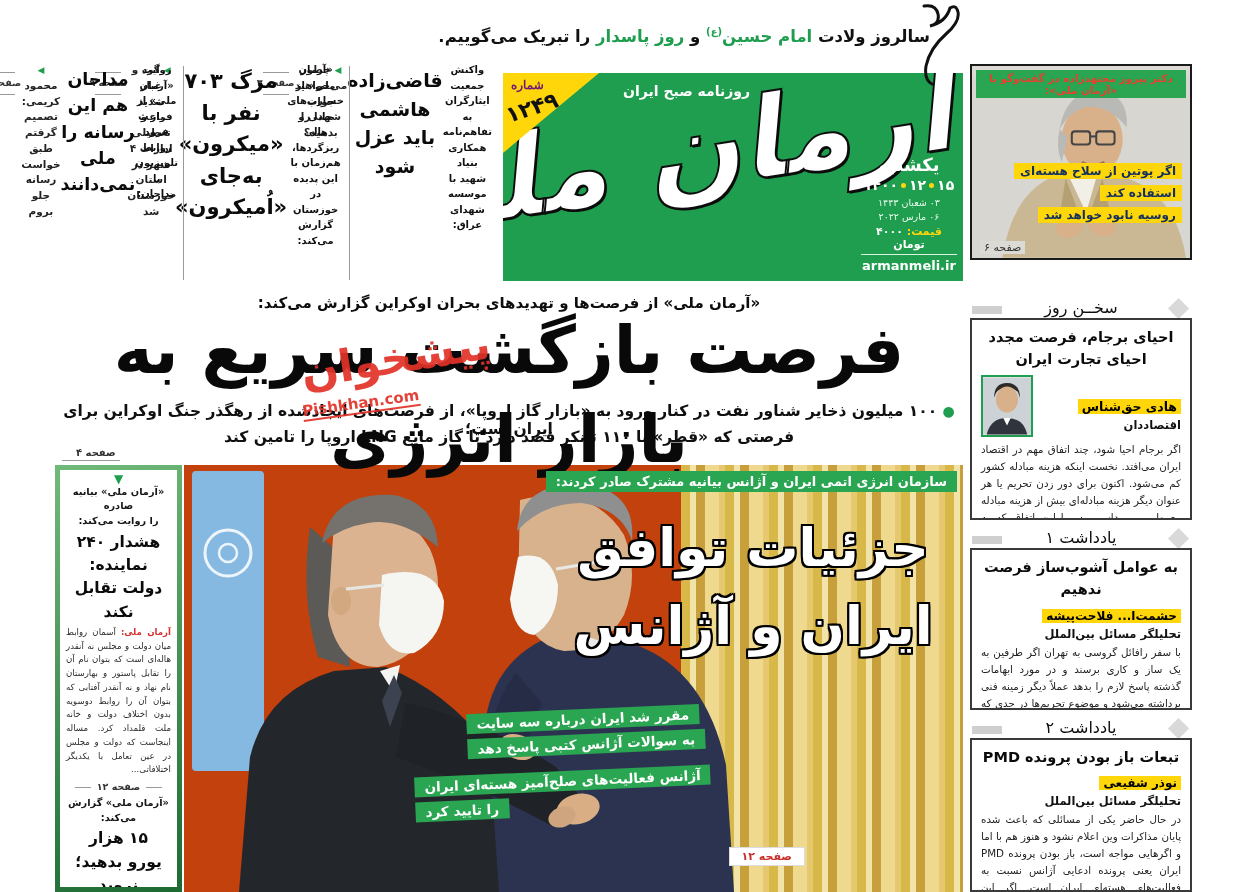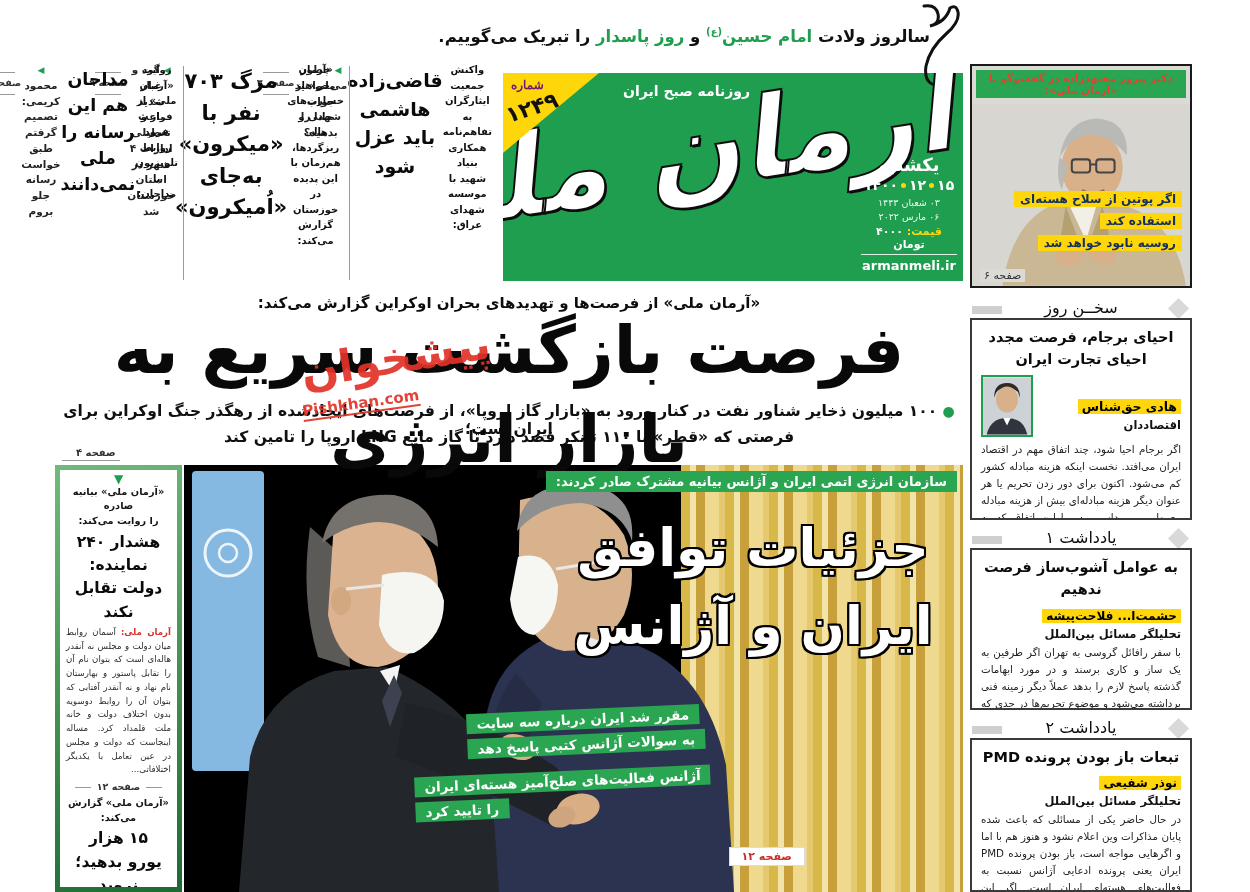--- a/index.html
+++ b/index.html
@@ -34,40 +34,40 @@
   .tcol .title { font-size:19px; font-weight:bold; text-align:center; line-height:1.5; color:#0b0b0b; margin:4px 0; }
   .tcol .sub { font-size:10.5px; font-weight:bold; text-align:center; line-height:1.5; color:#222; margin-bottom:4px; }
   .tcol .arrow { color:#1f9e4f; font-size:9px; }
   .tcol .body { font-size:8.8px; text-align:justify; line-height:1.62; color:#2b2b2b; flex:1; overflow:hidden; }
   .lead-red { color:#d6322e; font-weight:bold; }
   .pglabel { font-size:9.5px; font-weight:bold; color:#333; text-align:center; margin-top:4px; }
   .pglabel::before,.pglabel::after { content:""; display:inline-block; width:26px; height:1px; background:#999; vertical-align:middle; margin:0 6px; }
   .vdiv { position:absolute; top:66px; height:214px; width:1px; background:#9a9a9a; }
 
   
-  .interview { position:absolute; top:64px; right:58px; width:222px; height:224px; border:2px solid #1a1a1a; background:#dcdad5; overflow:hidden; }
+  .interview { position:absolute; top:64px; right:58px; width:222px; height:196px; border:2px solid #1a1a1a; background:#dcdad5; overflow:hidden; }
   .interview .kstrip { position:absolute; top:4px; left:4px; right:4px; background:#2aa551; color:#e8402f; font-size:10.5px; font-weight:bold; text-align:center; padding:2px 2px; z-index:3; }
   .interview .ititle { position:absolute; top:26px; right:8px; text-align:right; font-size:26px; font-weight:bold; color:#1c2a5e; line-height:1.35; z-index:3; }
   .interview .quote { position:absolute; bottom:32px; right:8px; text-align:right; z-index:3; }
   .interview .quote span { display:inline-block; background:#ffd60a; color:#13305e; font-size:12px; font-weight:bold; padding:1px 6px; margin-bottom:3px; }
   .interview .ipage { position:absolute; bottom:4px; left:8px; font-size:11px; color:#333; z-index:3; background:#dcdad5; padding:0 4px; }
   .interview svg { position:absolute; bottom:0; left:0; z-index:1; }
 
   
   .lead-kicker { position:absolute; top:294px; left:55px; width:908px; text-align:center; font-size:15px; font-weight:bold; color:#0d0d0d; }
   .lead-headline { position:absolute; top:306px; left:55px; width:908px; text-align:center; font-size:66px; font-weight:bold; color:#090909; letter-spacing:-1px; line-height:1.35; z-index:2; }
   .wm-fa { position:absolute; left:300px; top:332px; color:#e23328; font-size:44px; font-weight:bold; transform:rotate(-9deg); opacity:.92; z-index:4; }
   .wm-en { position:absolute; left:302px; top:394px; color:#e23328; font-size:15px; font-weight:bold; transform:rotate(-8deg); opacity:.92; z-index:4; border-bottom:2px solid #e23328; direction:ltr; }
   .deck1 { position:absolute; top:402px; left:55px; width:908px; text-align:center; font-size:15.5px; font-weight:bold; color:#101010; }
   .deck1 .bullet { color:#1f9e4f; font-size:14px; }
   .deck2 { position:absolute; top:428px; left:55px; width:908px; text-align:center; font-size:15.5px; font-weight:bold; color:#101010; }
   .lead-page { position:absolute; top:447px; left:62px; font-size:10px; font-weight:bold; color:#333; border-bottom:1px solid #999; padding:0 4px 2px 14px; }
 
   
-  .photo { position:absolute; top:465px; left:184px; width:779px; height:427px; background:#000000; overflow:hidden; }
+  .photo { position:absolute; top:465px; left:184px; width:779px; height:427px; background:#c2410c; overflow:hidden; }
   .curtain { position:absolute; top:0; right:0; width:282px; height:100%; background:repeating-linear-gradient(90deg,#d9b84a 0 9px,#f2e3a8 9px 15px,#c79f3b 15px 24px,#efd98e 24px 38px,#e6c96e 38px 44px); z-index:0; }
   .photo svg.scene { position:absolute; inset:0; z-index:1; }
   .pkicker { position:absolute; top:6px; right:6px; background:#2aa551; color:#fff; font-size:13px; font-weight:bold; padding:3px 10px; z-index:3; }
   .pheadline { position:absolute; top:44px; right:10px; width:400px; text-align:center; font-size:52px; font-weight:bold; color:#fff; line-height:1.5; z-index:3;
     text-shadow:2px 0 0 #000,-2px 0 0 #000,0 2px 0 #000,0 -2px 0 #000,2px 2px 0 #000,-2px -2px 0 #000,2px -2px 0 #000,-2px 2px 0 #000; }
   .strips { position:absolute; z-index:3; text-align:left; transform:rotate(-2.5deg); }
   .strips.g1 { top:244px; right:258px; }
   .strips.g2 { top:306px; right:252px; }
   .strips div { margin-bottom:5px; text-align:left; }
   .strips span { display:inline-block; background:#2aa551; color:#fff; font-size:13.5px; font-weight:bold; padding:2px 10px; }

